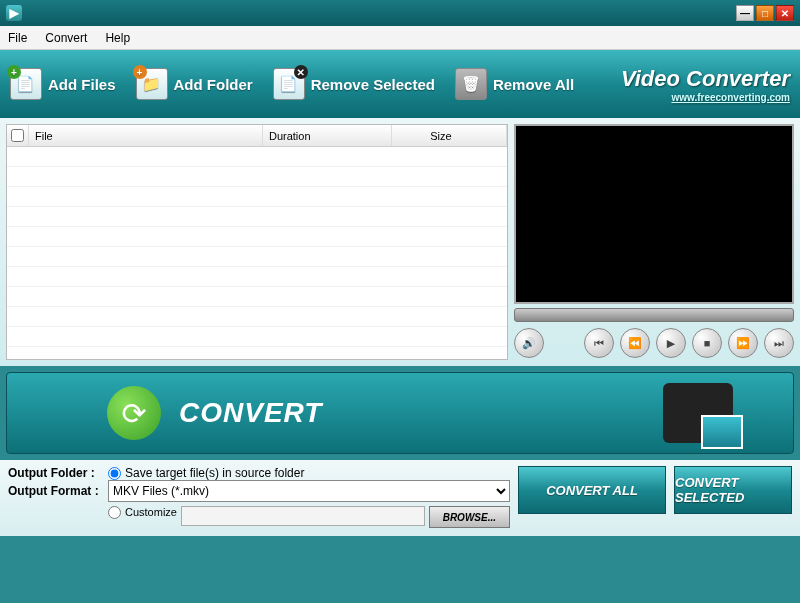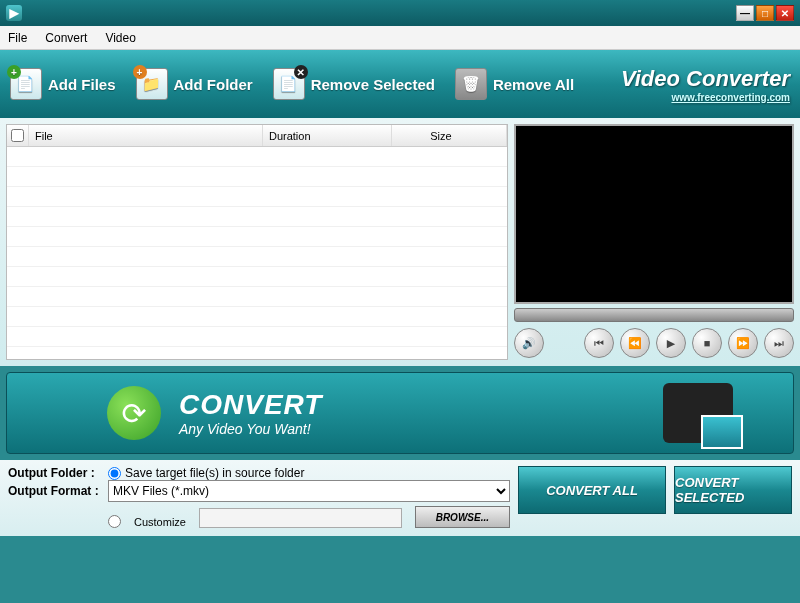--- a/index.html
+++ b/index.html
@@ -43,23 +43,23 @@
 .banner h2 { font-size: 28px; font-weight: bold; font-style: italic; letter-spacing: 1px; }
 .banner p { font-size: 14px; font-style: italic; }
 .banner .clip { position: absolute; right: 60px; width: 70px; height: 60px; background: #222; border-radius: 6px; }
 .banner .clip::after { content:""; position:absolute; right:-10px; bottom:-6px; width:38px; height:30px; background:linear-gradient(#3ac0d0,#1a8090); border:2px solid #fff; }
 
 .outputarea { padding: 6px 8px; background: linear-gradient(#f0f8f9, #d8eef0); display: flex; gap: 8px; }
 .outleft { flex: 1; font-size: 12px; }
 .outrow { display: flex; align-items: center; margin-bottom: 4px; }
 .outrow label { font-weight: bold; width: 100px; }
 .outrow select { flex: 1; height: 22px; font-size: 12px; border: 1px solid #888; background: #fff; }
-.radiorow { display: flex; align-items: flex-end; margin-left: 100px; gap: 13px; font-size: 11px; margin-bottom: 2px; }
+.radiorow { display: flex; align-items: flex-start; margin-left: 100px; gap: 4px; font-size: 11px; margin-bottom: 2px; }
 .radiorow input[type=text] { flex: 1; height: 20px; border: 1px solid #aaa; background: #f4f4f4; }
-.browsebtn { height: 22px; padding: 0 20px; background: linear-gradient(#eee,#bbb); border: 1px solid #777; font-size: 10px; font-weight: bold; font-style: italic; cursor: pointer; }
+.browsebtn { height: 22px; padding: 0 13px; background: linear-gradient(#eee,#bbb); border: 1px solid #777; font-size: 10px; font-weight: bold; font-style: italic; cursor: pointer; }
 
 .bigbtn { width: 148px; height: 48px; background: linear-gradient(#4ec8d0, #1a8890 50%, #0d6a72); border: 1px solid #0a5058; color: #fff; font-weight: bold; font-style: italic; font-size: 13px; display: flex; align-items: center; justify-content: center; cursor: pointer; text-shadow: 0 1px 1px rgba(0,0,0,.4); }
 .bigbtn:last-child { width: 118px; }
 
 .badge { position: absolute; width: 14px; height: 14px; border-radius: 50%; top: -4px; left: -4px; display: flex; align-items: center; justify-content: center; font-size: 10px; color: #fff; }
 .badge-green { background: #3aa028; }
 .badge-orange { background: #e08020; }
 .badge-black { background: #222; left: auto; right: -4px; }
 .trash { background: linear-gradient(#bbb, #888) !important; }
 </style>
@@ -70,21 +70,21 @@
   <div class="icon">▶</div>
   <div class="spacer"></div>
   <div class="winbtn minbtn">—</div>
   <div class="winbtn maxbtn">□</div>
   <div class="winbtn closebtn">✕</div>
 </div>
 
 <div class="menubar">
   <span>File</span>
   <span>Convert</span>
-  <span>Video</span>
+  <span>Help</span>
 </div>
 
 <div class="toolbar">
   <div class="toolbtn">
     <div class="ticon">📄<div class="badge badge-green">+</div></div>
     <span>Add Files</span>
   </div>
   <div class="toolbtn">
     <div class="ticon">📁<div class="badge badge-orange">+</div></div>
     <span>Add Folder</span>
@@ -139,21 +139,20 @@
       <div class="pbtn">⏩</div>
       <div class="pbtn">⏭</div>
     </div>
   </div>
 </div>
 
 <div class="banner">
   <div class="bicon">⟳</div>
   <div>
     <h2>CONVERT</h2>
-    <p>Any Video You Want!</p>
   </div>
   <div class="clip"></div>
 </div>
 
 <div class="outputarea">
   <div class="outleft">
     <div class="outrow" style="margin-bottom:0">
       <label>Output Folder :</label>
       <input type="radio" name="ofolder" checked="" style="">
       <span style="margin-left:4px">Save target file(s) in source folder</span>

